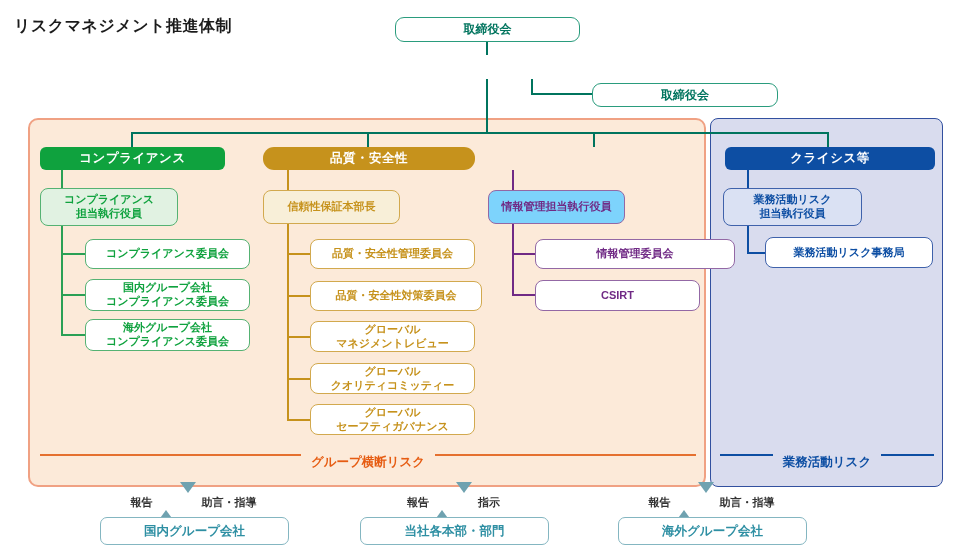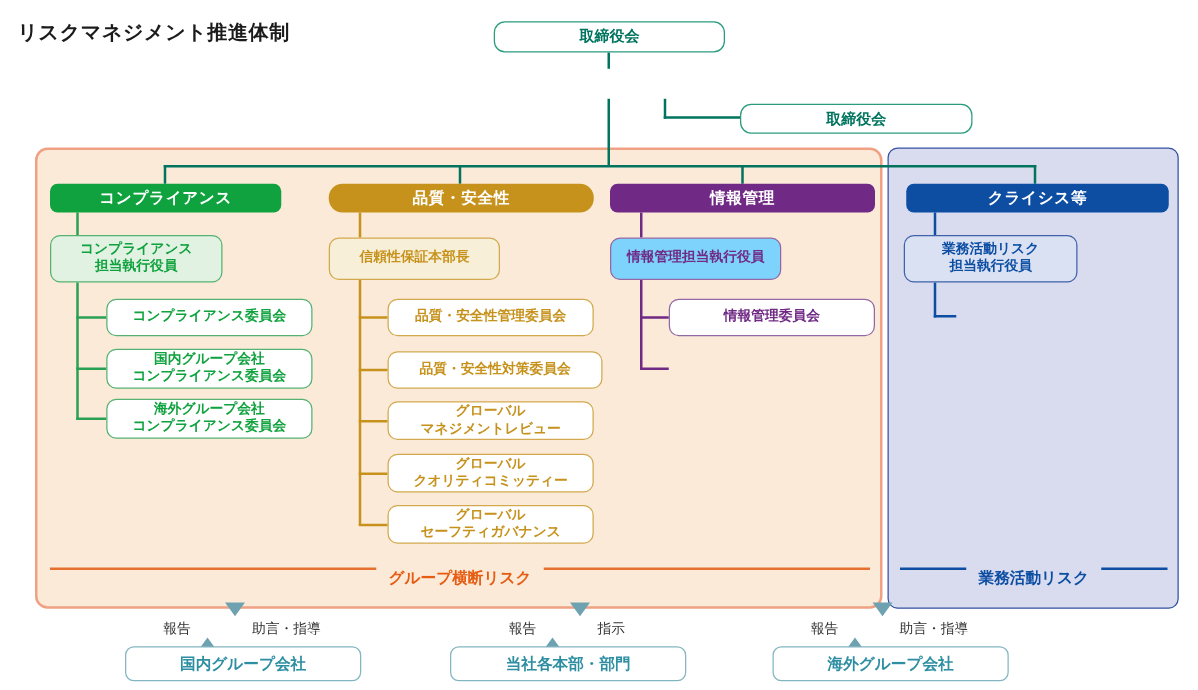--- a/index.html
+++ b/index.html
@@ -51,21 +51,21 @@
   .risklabel{display:flex;font-weight:bold;font-size:12.5px;}
   .risklabel .rule{flex:1;height:2px;}
   .risklabel .txt{padding:0 10px;white-space:nowrap;}
   .risklabel.orange .rule{background:#e5702f;}
   .risklabel.orange .txt{color:#e65c12;}
   .risklabel.blue .rule{background:#0d4ea3;}
   .risklabel.blue .txt{color:#0d4ea3;}
   
   .flow{position:absolute;}
   .flow .arrows{display:flex;align-items:center;justify-content:center;gap:5px;height:22px;}
-  .flow .lbl{font-size:11px;font-weight:normal;color:#333333;white-space:nowrap;}
+  .flow .lbl{font-size:11px;font-weight:bold;color:#333333;white-space:nowrap;}
   .arr{display:inline-block;width:17px;}
   .arr .head{width:0;height:0;border-left:8.5px solid transparent;border-right:8.5px solid transparent;margin:0 auto;}
   .arr .stem{width:7px;height:8px;background:#6fa2b0;margin:0 auto;}
   .arr.up .head{border-bottom:11px solid #6fa2b0;}
   .arr.down .head{border-top:11px solid #6fa2b0;}
   .flowbox{
     position:absolute;background:#fff;border:1.5px solid #84b6c1;border-radius:7px;color:#2e8fa3;
     font-size:12.5px;font-weight:bold;display:flex;align-items:center;justify-content:center;
   }
 </style>
@@ -121,30 +121,31 @@
 マネジメントレビュー</div>
   <div class="abs node box-gold" style="left:310px;top:363px;width:165px;height:31px;">グローバル
 クオリティコミッティー</div>
   <div class="abs node box-gold" style="left:310px;top:404px;width:165px;height:31px;">グローバル
 セーフティガバナンス</div>
 
   <div class="ln lk-purple" style="left:512px;top:170px;width:2px;height:20px;"></div>
   <div class="ln lk-purple" style="left:512px;top:224px;width:2px;height:72px;"></div>
   <div class="ln lk-purple" style="left:512px;top:253px;width:23px;height:2px;"></div>
   <div class="ln lk-purple" style="left:512px;top:294px;width:23px;height:2px;"></div>
-  <div class="abs hdr c-purple" style="left:488px;top:147px;width:212px;height:23px;">情報管理</div>
   <div class="abs node off-purple" style="left:488px;top:190px;width:137px;height:34px;">情報管理担当執行役員</div>
-  <div class="abs node box-purple" style="left:535px;top:239px;width:165px;height:30px;">情報管理委員会</div>
+  <div class="abs node box-purple" style="left:535px;top:239px;width:200px;height:30px;">情報管理委員会</div>
+  <div class="abs node box-purple" style="left:535px;top:280px;width:165px;height:31px;">CSIRT</div>
 
   <div class="ln lk-blue" style="left:747px;top:170px;width:2px;height:18px;"></div>
   <div class="ln lk-blue" style="left:747px;top:226px;width:2px;height:28px;"></div>
   <div class="ln lk-blue" style="left:747px;top:252px;width:18px;height:2px;"></div>
   <div class="abs hdr c-blue" style="left:725px;top:147px;width:210px;height:23px;">クライシス等</div>
   <div class="abs node off-blue" style="left:723px;top:188px;width:139px;height:38px;">業務活動リスク
 担当執行役員</div>
+  <div class="abs node box-blue" style="left:765px;top:237px;width:168px;height:31px;">業務活動リスク事務局</div>
 
   <div class="abs risklabel orange" style="left:40px;top:454px;width:656px;">
     <span class="rule"></span>
     <span class="txt">グループ横断リスク</span>
     <span class="rule"></span>
   </div>
   <div class="abs risklabel blue" style="left:720px;top:454px;width:214px;">
     <span class="rule"></span>
     <span class="txt">業務活動リスク</span>
     <span class="rule"></span>

